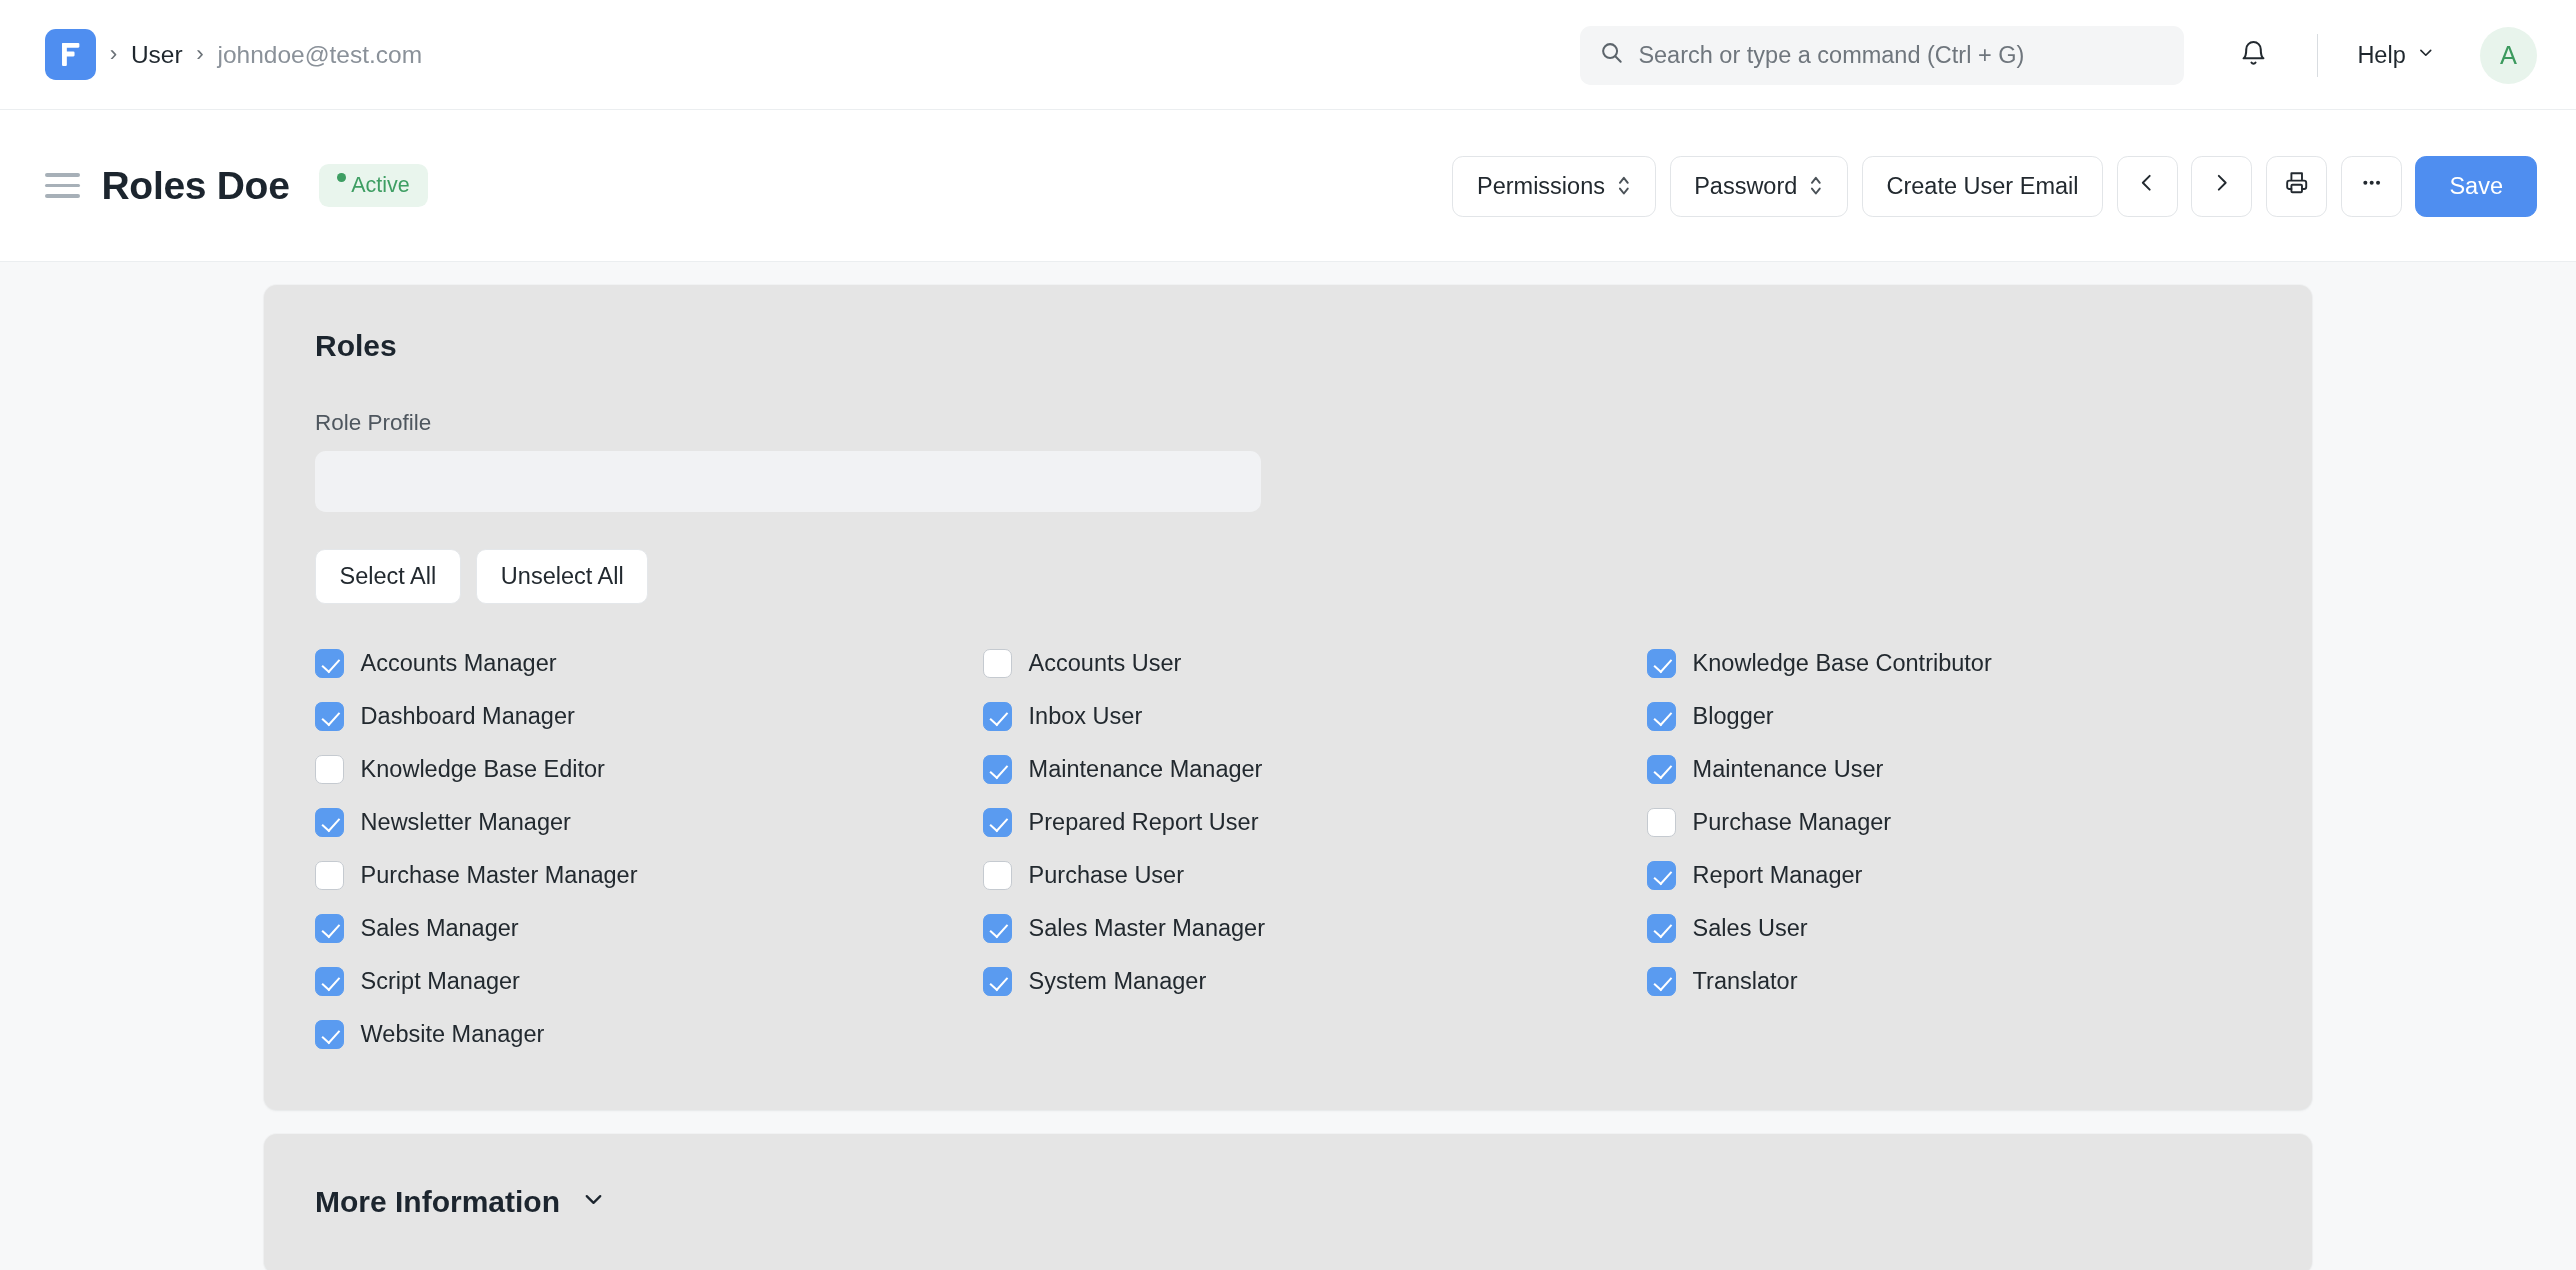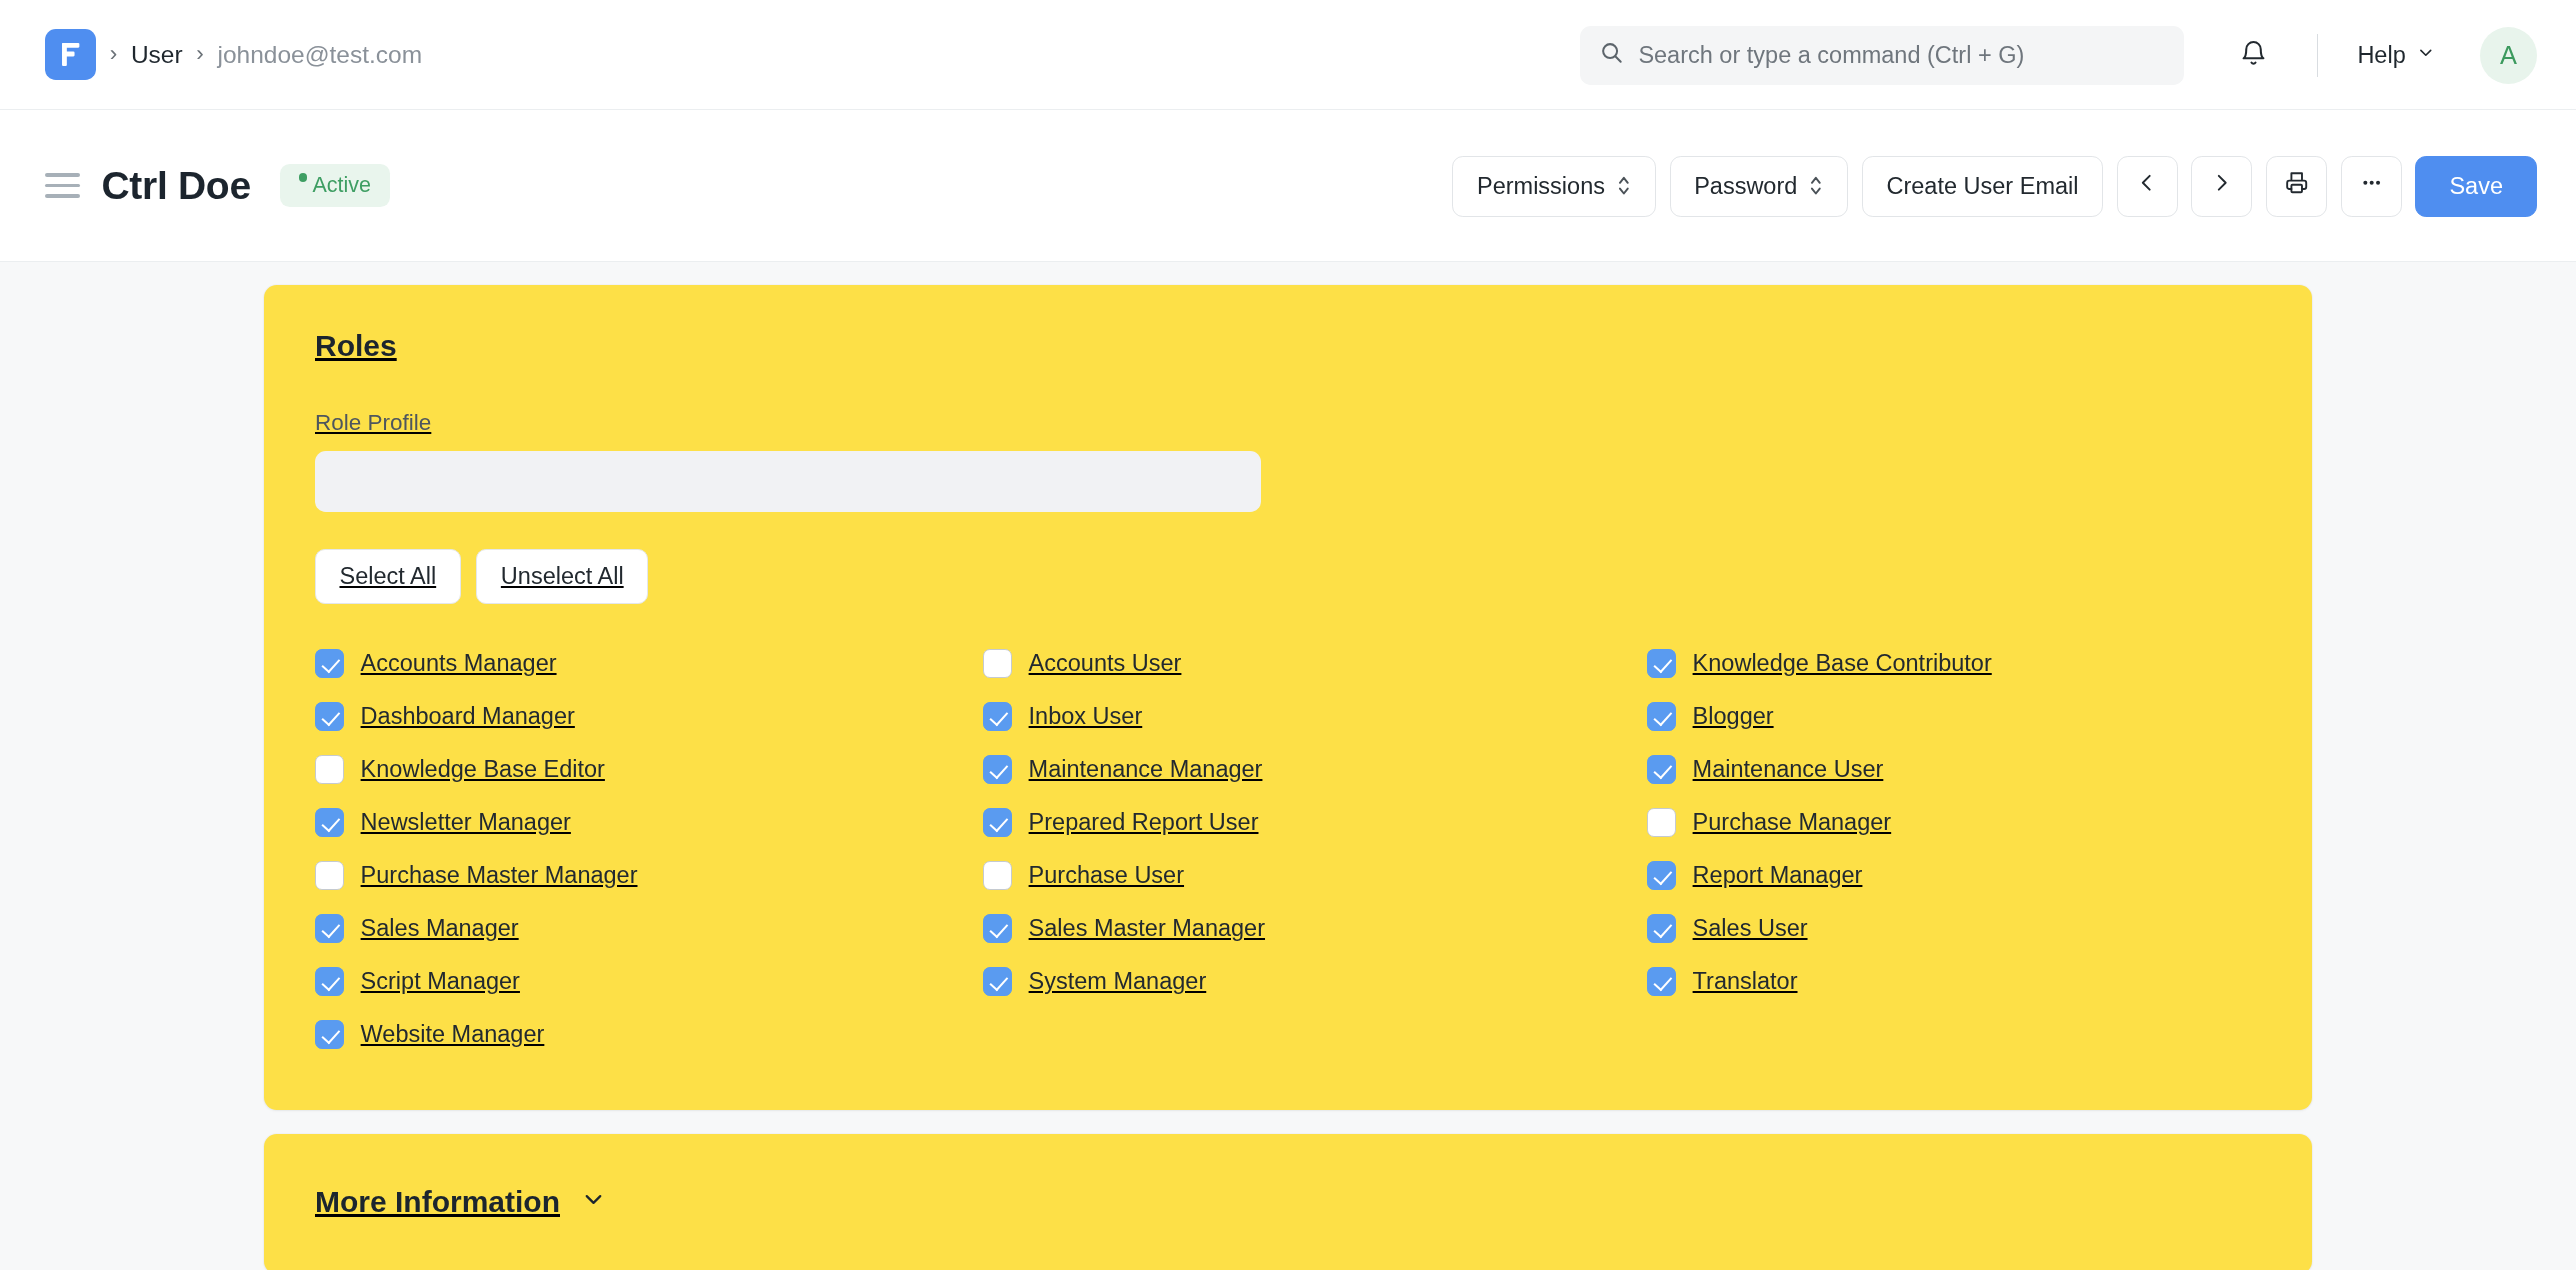--- a/index.html
+++ b/index.html
@@ -83,22 +83,22 @@
     display: inline-flex; align-items: center; justify-content: center; gap: 10.8px;
     padding: 0 23.5px; white-space: nowrap;
   }
   .btn-icon { width: 61px; padding: 0; }
   .btn-primary { background: #4f8ef0; border-color: #4f8ef0; color: #ffffff; padding: 0 33px; }
   .ud-arrows { display: inline-flex; flex-direction: column; line-height: 0.62; font-size: 18.6px; color: #4b5258; }
 
   
   .content { position: absolute; top: 261px; left: 0; width: 2576px; }
   .card {
-    position: relative; margin: 23.5px auto 0; width: 2048px; background: #fde047;
-    border-radius: 12.7px; box-shadow: 0 1px 2.9px rgba(22,30,40,0.055), 0 0 0 1px rgba(22,30,40,0.025); text-decoration: underline;
+    position: relative; margin: 23.5px auto 0; width: 2048px; background: #e5e5e5;
+    border-radius: 12.7px; box-shadow: 0 1px 2.9px rgba(22,30,40,0.055), 0 0 0 1px rgba(22,30,40,0.025);
   }
   .card-inner { padding: 44px 51px 49px 51px; }
   .section-title { font-size: 30px; font-weight: bold; color: #1c252e; }
   .field-label { font-size: 22.5px; color: #4e565e; margin-top: 47px; }
   .field-input {
     margin-top: 15.7px; width: 946px; height: 61px; background: #f1f2f4;
     border: 1px solid transparent; border-radius: 10.8px; outline: none;
     font-family: "Liberation Sans", sans-serif; font-size: 23.5px; color: #22292f;
     padding: 0 17.6px;
   }
@@ -186,21 +186,21 @@
     </div>
   </div>
 
   <div class="pagehead">
     <div class="ph-left">
       <div class="hamburger">
         <span></span>
         <span></span>
         <span></span>
       </div>
-      <div class="doc-title">Ctrl Doe</div>
+      <div class="doc-title">Roles Doe</div>
       <div class="badge-active">
         <span class="badge-dot"></span>
         <span>Active</span>
       </div>
     </div>
 
     <div class="ph-right">
       <button class="btn">
         <span>Permissions</span>
         <span class="ud-arrows">

